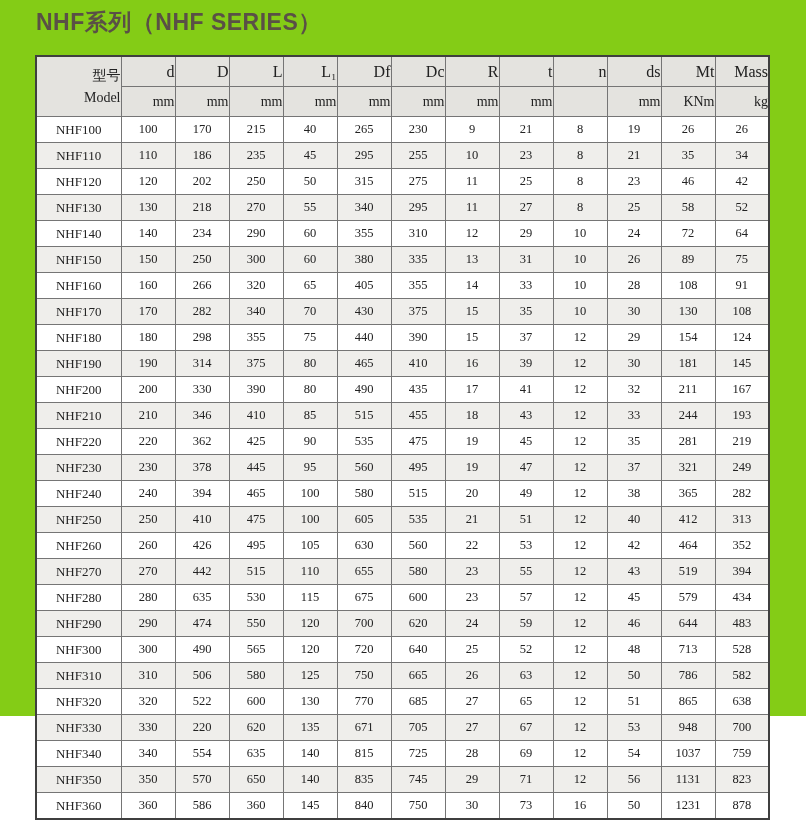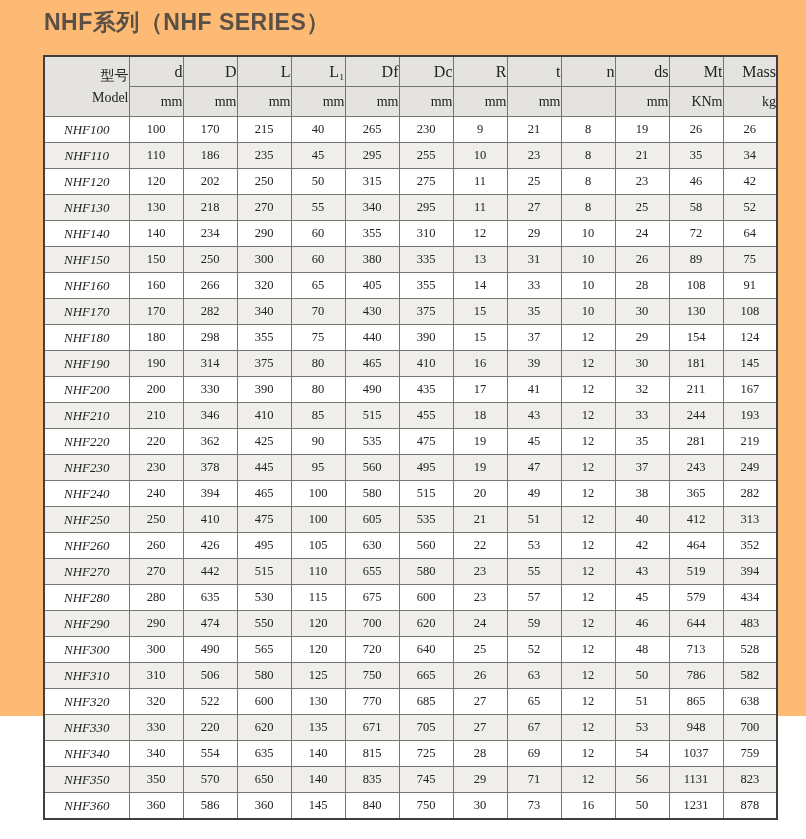--- a/index.html
+++ b/index.html
@@ -7,23 +7,22 @@
     padding: 0;
     background: #ffffff;
     width: 806px;
     height: 839px;
     overflow: hidden;
     font-family: "Liberation Serif", "DejaVu Serif", serif;
   }
   .page {
     width: 806px;
     height: 716px;
-    background: #fdba74;
+    background: #84cc16;
     box-sizing: border-box;
-    padding-left: 8px;
   }
   .page-title {
     font-family: "Liberation Sans", "DejaVu Sans", sans-serif;
     font-weight: bold;
     font-size: 23px;
     color: #5a5046;
     margin: 0;
     padding: 7px 0 0 36px;
     letter-spacing: 0.5px;
   }
@@ -51,21 +50,21 @@
   .spec-table col.col-model { width: 85px; }
   .spec-table col.col-val   { width: 54px; }
   .th-sym  { font-size: 16px; height: 29px; }
   .th-unit { font-size: 14px; height: 29px; }
   .th-model { font-size: 14px; line-height: 1.55; }
   .spec-table tbody td {
     font-size: 12.5px;
     height: 25px;
     background: #ffffff;
   }
-  .spec-table tbody td.model-cell { font-size: 13px; font-style: italic; }
+  .spec-table tbody td.model-cell { font-size: 13px; }
   .spec-table tbody tr.alt td { background: #efeeeb; }
 </style>
 </head>
 <body>
 
 <div class="page">
   <h1 class="page-title">NHF系列（NHF SERIES）</h1>
 
   <table class="spec-table">
     <colgroup>
@@ -318,21 +317,21 @@
           <td>230</td>
           <td>378</td>
           <td>445</td>
           <td>95</td>
           <td>560</td>
           <td>495</td>
           <td>19</td>
           <td>47</td>
           <td>12</td>
           <td>37</td>
-          <td>243</td>
+          <td>321</td>
           <td>249</td>
         </tr>
         <tr>
           <td class="model-cell">NHF240</td>
           <td>240</td>
           <td>394</td>
           <td>465</td>
           <td>100</td>
           <td>580</td>
           <td>515</td>

